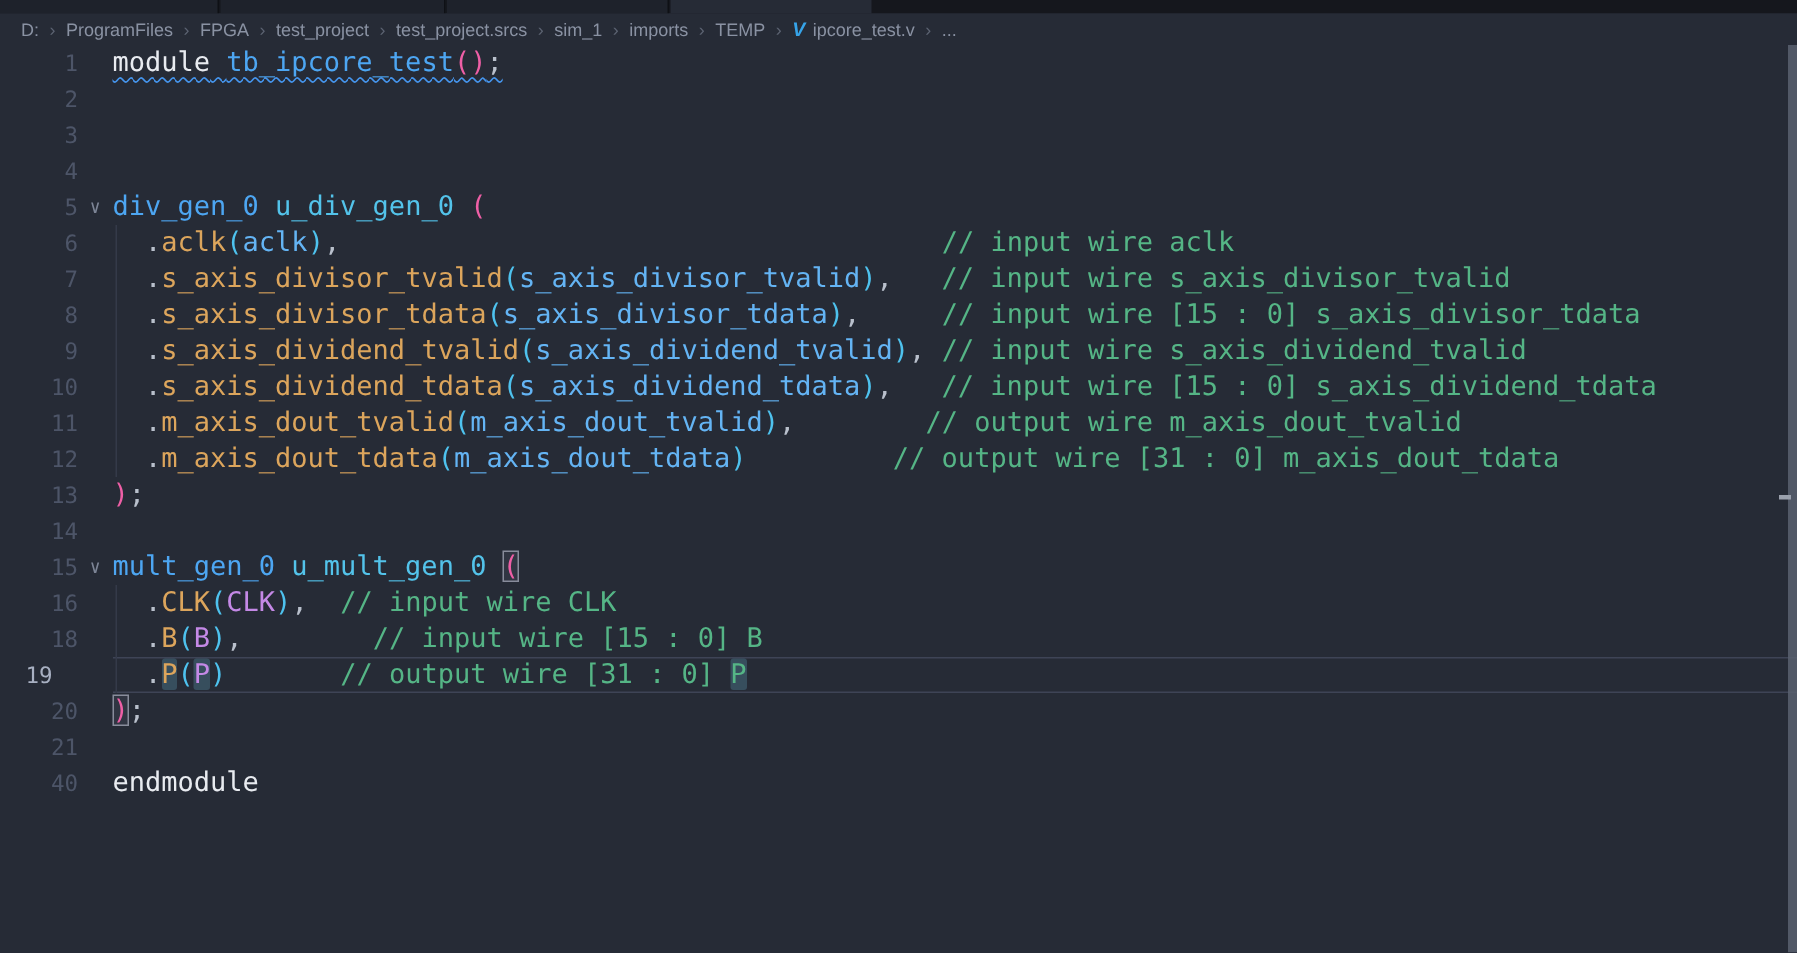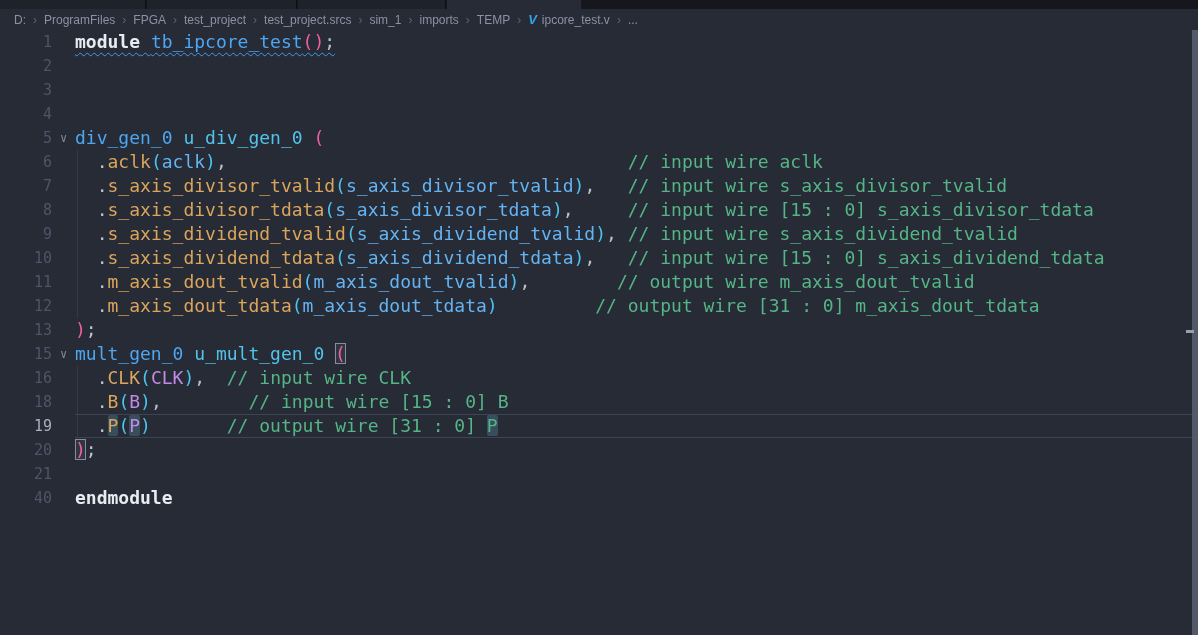--- a/index.html
+++ b/index.html
@@ -23,28 +23,28 @@
   .v-icon { color:#36a3e8; font-weight:bold; font-style:italic; font-size:13px; margin-right:5px; }
   .crumb-dots { color:#8a92a3; }
 
   
   .editor { position:absolute; top:30px; left:0; width:1198px; height:605px; }
   .line { position:relative; height:24px; display:flex; align-items:stretch; }
   .gutter { width:75px; flex:0 0 75px; display:flex; align-items:center;
     font-family:"DejaVu Sans Mono", monospace; font-size:15px; color:#4d5568; }
   .gutter .ln { width:52px; text-align:right; display:inline-block; }
   .gutter .fold { width:23px; text-align:center; color:#7d8596; font-size:12px; }
-  .line.current .gutter .ln { color:#a8b0c2; }
+  .line.current .gutter .ln { color:#a8b0c2;text-align:center; }
   .code { flex:1 1 auto; white-space:pre; font-family:"DejaVu Sans Mono", monospace;
     font-size:18px; line-height:24px; color:#b9c0cc; }
   .line.current .code { box-shadow: inset 0 1px 0 #3e4456, inset 0 -1px 0 #3e4456; }
   .guide { position:absolute; left:77px; top:0; bottom:0; width:0; border-left:1px solid #343a49; }
 
   
-  .kw    { color:#e8ebf0; font-weight:bold; }
+  .kw    { color:#e8ebf0; font-weight:normal; }
   .type  { color:#4da6f2; }
   .inst  { color:#53c3ea; }
   .port  { color:#dca55c; }
   .sig   { color:#64b4f4; }
   .const { color:#c489e6; }
   .b1    { color:#ee5fa6; }
   .b2    { color:#4ec2ee; }
   .pl    { color:#b9c0cc; }
   .cmt   { color:#55b586;text-align:right; }
   .occ   { background:rgba(95,160,185,0.30); border-radius:2px; }
@@ -183,20 +183,27 @@
     </div>
     <div class="line">
       <span class="gutter">
         <span class="ln">13</span>
         <span class="fold"></span>
       </span>
       <span class="code"><span class="b1">)</span><span class="pl">;</span></span>
     </div>
     <div class="line">
       <span class="gutter">
+        <span class="ln">14</span>
+        <span class="fold"></span>
+      </span>
+      <span class="code"></span>
+    </div>
+    <div class="line">
+      <span class="gutter">
         <span class="ln">15</span>
         <span class="fold">∨</span>
       </span>
       <span class="code"><span class="type">mult_gen_0</span><span class="pl"> </span><span class="inst">u_mult_gen_0</span><span class="pl"> </span><span class="b1 bm">(</span></span>
     </div>
     <div class="line">
       <span class="gutter">
         <span class="ln">16</span>
         <span class="fold"></span>
       </span>

